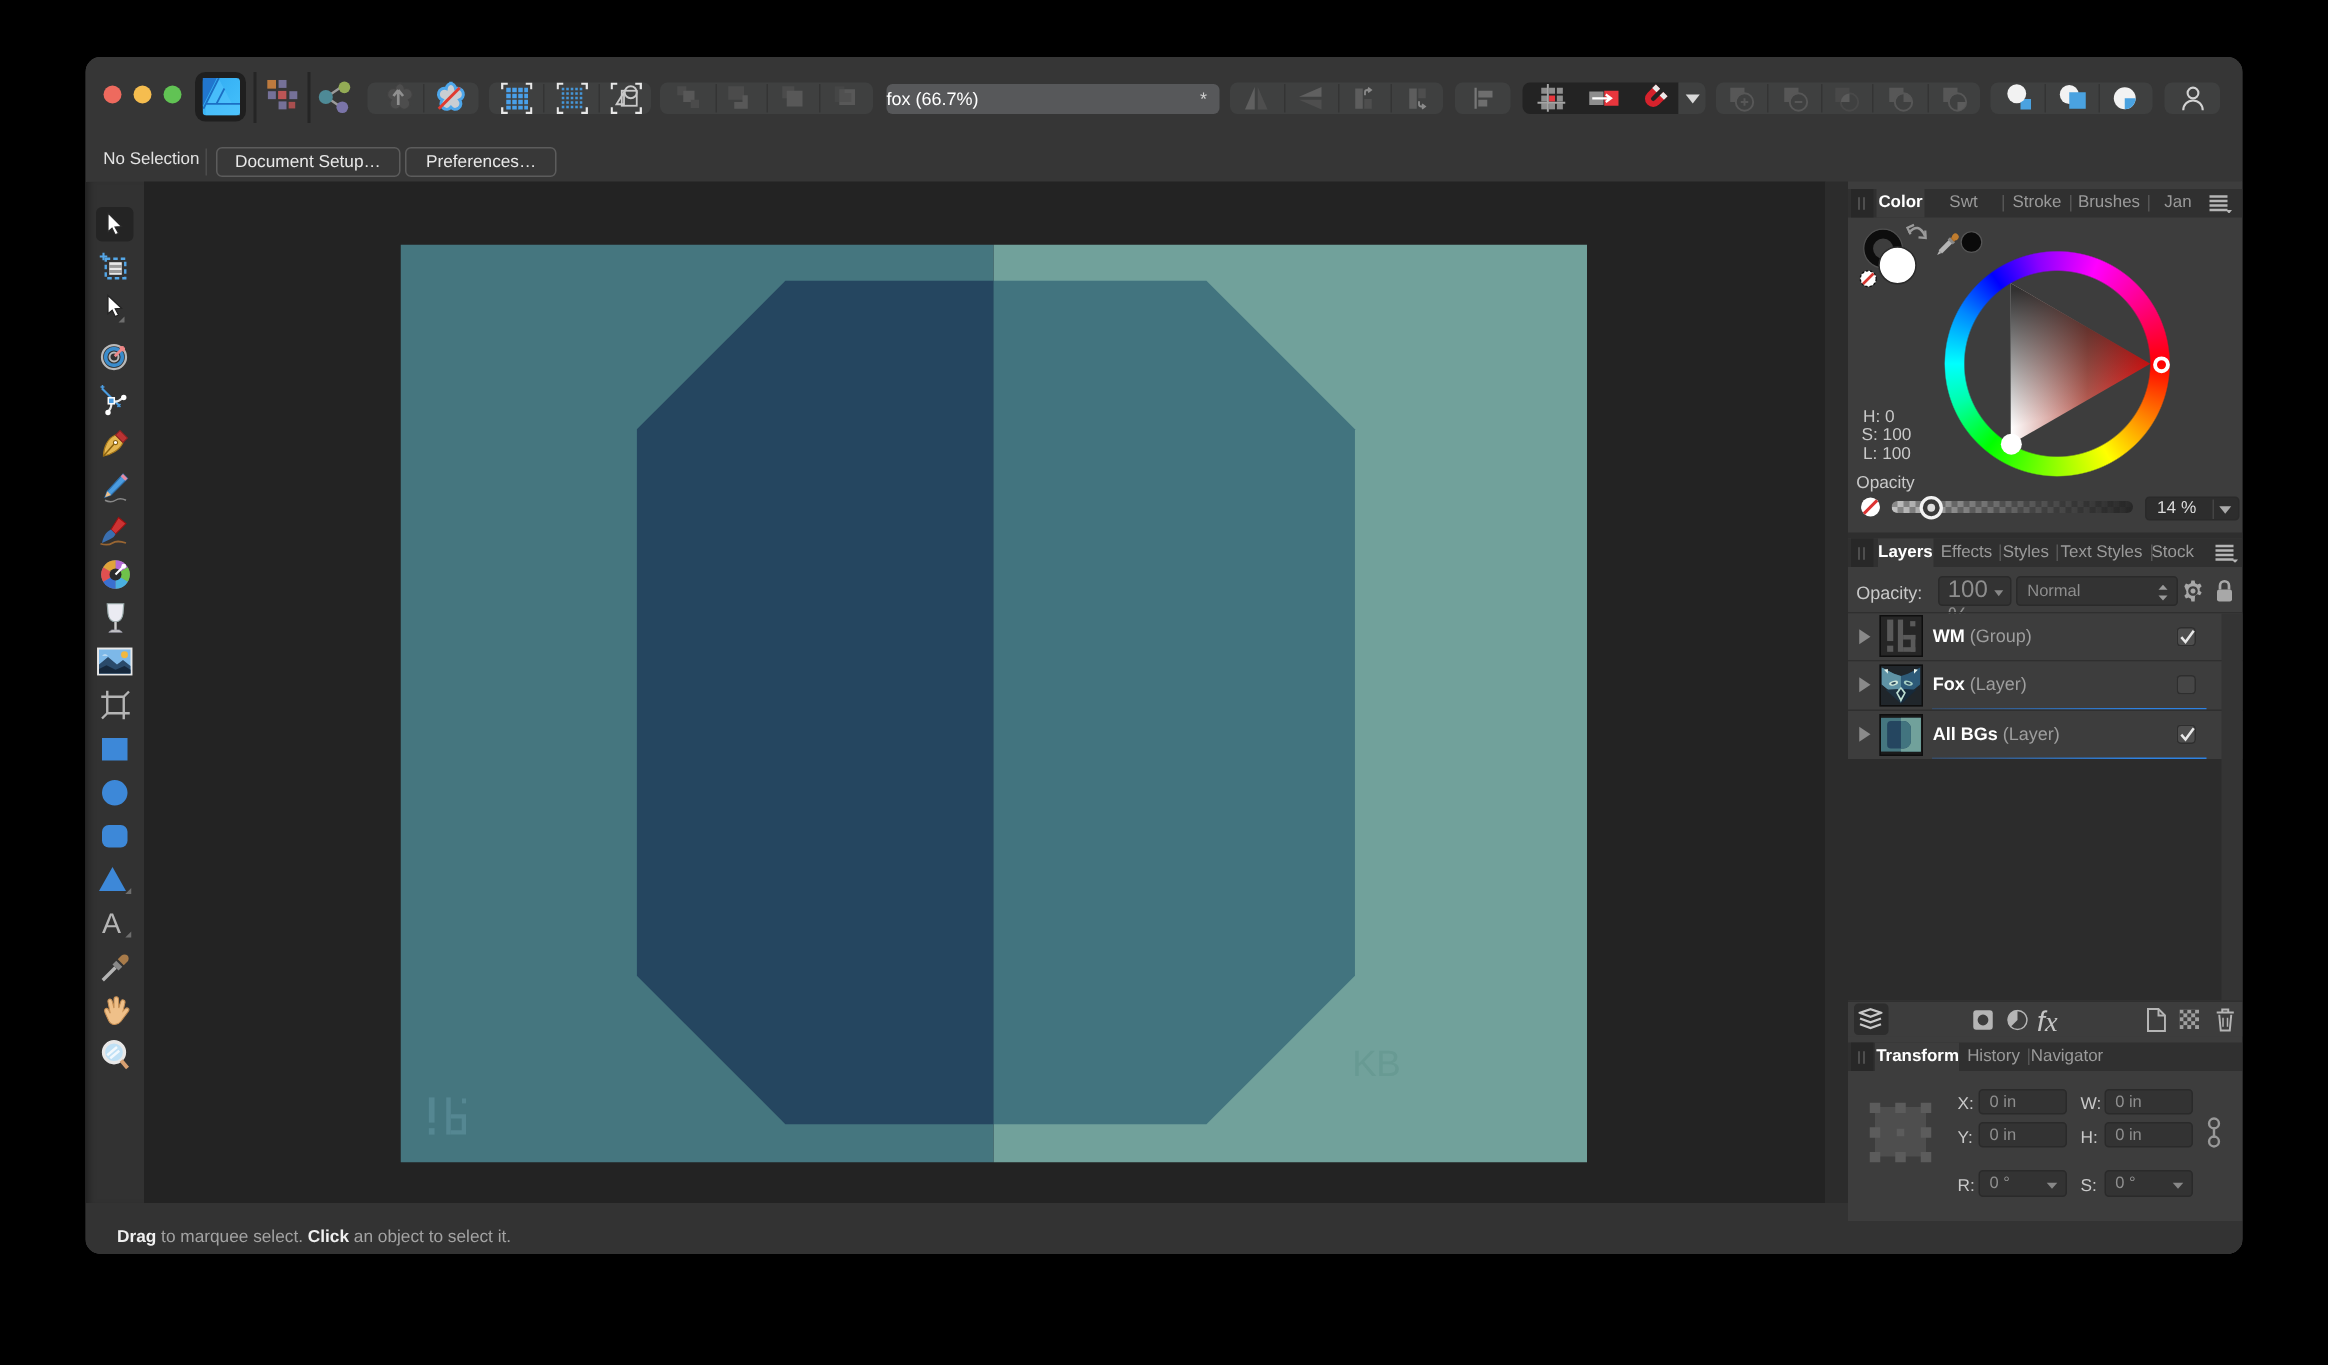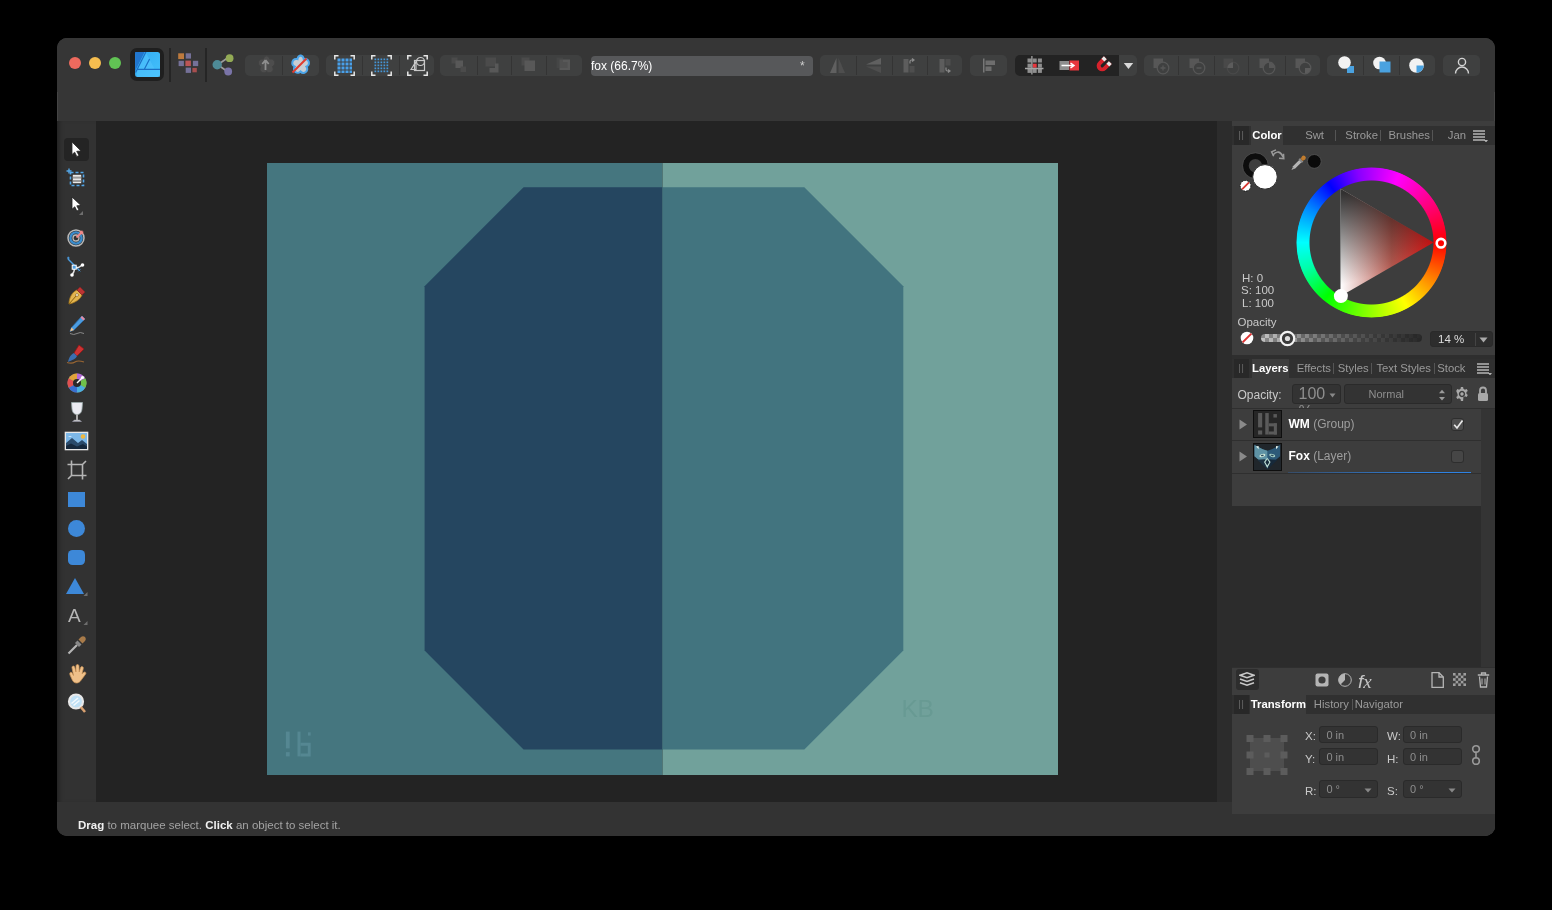--- a/index.html
+++ b/index.html
@@ -19,21 +19,21 @@
   #canvas{position:absolute;left:39px;top:83px;width:1121px;height:681px;background:#232323;}
   #gapcol{position:absolute;left:1160px;top:83px;width:15px;height:681px;background:#2c2c2c;}
   #rpanel{position:absolute;left:1175px;top:83px;width:263px;height:715px;background:#3d3d3d;}
   #statusbar{position:absolute;left:0;top:764px;width:1175px;height:34px;background:#333333;color:#a3a3a3;font-size:11.5px;line-height:34px;padding-top:6px;}
   #statusbar b{color:#f0f0f0;font-weight:bold;}
   .tool{position:absolute;left:0;width:39px;height:24px;display:flex;align-items:center;justify-content:center;}
   
   .tabbar{position:absolute;left:0;width:263px;height:19px;background:#303030;}
   .grip{position:absolute;left:2px;top:0;width:15px;height:19px;background:#282828;color:#6d6d6d;font-size:9px;line-height:19px;text-align:center;letter-spacing:1px;}
   .tab-sel{position:absolute;top:0;height:19px;background:#3d3d3d;color:#fff;font-weight:bold;font-size:11.3px;line-height:19px;text-align:center;}
-  .tab{position:absolute;top:0;height:19px;color:#9a9a9a;font-size:11.3px;line-height:19px;text-align:right;}
+  .tab{position:absolute;top:0;height:19px;color:#9a9a9a;font-size:11.3px;line-height:19px;text-align:center;}
   .tabpipe{position:absolute;top:4px;width:1px;height:11px;background:#555;}
   .burger{position:absolute;top:3px;width:16px;height:13px;color:#b5b5b5;}
   .ibox{position:absolute;background:#333333;border:1px solid #2a2a2a;border-radius:3px;color:#8e8e8e;font-size:11px;}
   .lbl{position:absolute;color:#c9c9c9;font-size:11.5px;}
 </style>
 </head>
 <body>
 <div id="win">
   <div id="titlebar">
     <div class="tl" style="left:11.7px;background:#ee6a5e;"></div>
@@ -277,20 +277,26 @@
       <circle cx="10.5" cy="10.5" r="7.3" fill="#f2f2f2"></circle>
         <path d="M10.5 10.5 L17.8 10.5 A7.3 7.3 0 0 1 10.5 17.8 Z" fill="#4aa2e0"></path>
     </svg>
 
     <div class="tbtn" style="left:1386.2px;width:37.3px;"></div>
     <svg class="abs" style="left:1395px;top:16.5px;" width="20" height="21" viewBox="0 0 20 21">
       <circle cx="10" cy="7" r="3.6" fill="none" stroke="#d3d3d3" stroke-width="1.4"></circle>
       <path d="M3.5 18.5 a6.5 6.5 0 0 1 13 0" fill="none" stroke="#d3d3d3" stroke-width="1.4"></path>
     </svg>
   </div>
+  <div id="ctxbar">
+    <div class="abs" style="left:11.9px;top:0;height:29px;line-height:29px;color:#e3e3e3;font-size:11.3px;">No Selection</div>
+    <div class="abs" style="left:79.9px;top:6.6px;width:1px;height:18px;background:#4c4c4c;"></div>
+    <div class="cbtn" style="left:86.5px;width:123.6px;">Document Setup…</div>
+    <div class="cbtn" style="left:213.1px;width:101.3px;">Preferences…</div>
+  </div>
   <div id="tools">
 
     <div class="tool" style="top:16.4px;">
         <div style="width:24.6px;height:22.8px;background:#242424;border-radius:4px;display:flex;align-items:center;justify-content:center;">
       <svg width="13" height="16" viewBox="0 0 13 16">
             <path d="M2 1 L11 10 L6.7 10.3 L9 14.5 L6.8 15.5 L4.7 11.2 L2 13.5 Z" fill="#fff" stroke="#2b2b2b" stroke-width="0.8"></path>
           </svg>
         </div>
       </div>
     <div class="tool" style="top:45.8px;">
@@ -550,21 +556,21 @@
           <path d="M1 2 H13 M1 5 H13 M1 8 H13 M1 11 H13" stroke="#b5b5b5" stroke-width="1.6"></path>
           <path d="M12 11 L16 11 L14 13.5 Z" fill="#b5b5b5"></path>
         </svg>
     </div>
     <div class="lbl" style="left:5.5px;top:266.5px;font-size:12px;">Opacity:</div>
     <div class="ibox" style="left:59.5px;top:263px;width:49px;height:20px;line-height:18px;padding-left:6px;font-size:16px;">100 %
       <svg class="abs" style="right:4px;top:8px;" width="7" height="5" viewBox="0 0 7 5">
           <path d="M0.5 0.5 H6.5 L3.5 4.5 Z" fill="#888"></path>
         </svg>
     </div>
-    <div class="ibox" style="left:111.5px;top:263px;width:108px;height:20px;line-height:18px;padding-left:24px;font-size:11px;">Normal
+    <div class="ibox" style="left:111.5px;top:263px;width:108px;height:20px;line-height:18px;padding-left:7px;font-size:11px;">Normal
       <svg class="abs" style="right:5px;top:3.5px;" width="8" height="13" viewBox="0 0 8 13">
           <path d="M1 4.2 L4 0.8 L7 4.2 Z M1 8 L4 11.4 L7 8 Z" fill="#999"></path>
         </svg>
     </div>
     <svg class="abs" style="left:222px;top:265px;" width="16" height="16" viewBox="0 0 16 16">
       <path fill="#a8a8a8" d="M8 4.8 a3.2 3.2 0 1 0 0.001 0 Z M8 6.3 a1.7 1.7 0 1 1 -0.001 0 Z M6.9 1 h2.2 l0.3 1.8 a5.5 5.5 0 0 1 1.5 0.9 l1.8-0.7 1.1 1.9 -1.4 1.2 a5.5 5.5 0 0 1 0 1.7 l1.4 1.2 -1.1 1.9 -1.8-0.7 a5.5 5.5 0 0 1 -1.5 0.9 L9.1 15 H6.9 l-0.3-1.8 a5.5 5.5 0 0 1 -1.5-0.9 l-1.8 0.7 -1.1-1.9 1.4-1.2 a5.5 5.5 0 0 1 0-1.7 L2.2 4.9 l1.1-1.9 1.8 0.7 a5.5 5.5 0 0 1 1.5-0.9 Z"></path>
     </svg>
     <svg class="abs" style="left:244px;top:265px;" width="14" height="16" viewBox="0 0 14 16">
       <rect x="2" y="7" width="10" height="8" rx="1.5" fill="#a8a8a8"></rect>
       <path d="M4 7 V4.5 a3 3 0 0 1 6 0 V7" fill="none" stroke="#a8a8a8" stroke-width="1.8"></path>
@@ -614,20 +620,40 @@
           <ellipse cx="17.8" cy="11.2" rx="1.6" ry="0.7" fill="#2a4a5e" transform="rotate(14 17.8 11.2)"></ellipse>
           <polygon points="13,13.5 16.2,17.5 13,23.5 9.8,17.5" fill="#bfe0d4"></polygon>
           <polygon points="13,15 14.9,17.8 13,21 11.1,17.8" fill="#15293a"></polygon>
         </svg>
       </div>
       <div class="abs" style="left:56.5px;top:8px;font-size:12px;color:#fff;font-weight:bold;">Fox <span style="font-weight:normal;color:#9e9e9e;">(Layer)</span></div>
       <div class="abs" style="left:218.8px;top:9px;width:13.5px;height:13.5px;background:#464646;border-radius:3px;box-shadow:inset 0 0 0 1px #2e2e2e;"></div>
       <div class="abs" style="left:56px;bottom:0;width:183px;height:1.4px;background:linear-gradient(90deg,rgba(40,110,200,0.3),#2e82e2 75%);"></div>
     </div>
     <div class="abs" style="left:0;top:351.9px;width:263px;height:1px;background:#2f2f2f;"></div>
+    <div class="abs" style="left:0;top:352.9px;width:263px;height:32px;background:#3d3d3d;">
+      <svg class="abs" style="left:6px;top:10.5px;" width="10" height="11" viewBox="0 0 10 11">
+          <path d="M1.5 0.5 L9 5.5 L1.5 10.5 Z" fill="#8a8a8a"></path>
+        </svg>
+      <div class="abs" style="left:21.2px;top:1.8px;width:29px;height:28px;background:#1a1a1a;border:1.2px solid #0e0e0e;">
+        <svg width="26.6" height="25.6" viewBox="0 0 26 25">
+          <rect x="0" y="1.5" width="26" height="22" fill="#45767f"></rect>
+          <rect x="13" y="1.5" width="13" height="22" fill="#71a19b"></rect>
+          <path d="M6.5 3.5 h8 a5 5 0 0 1 5 5 v8 a5 5 0 0 1 -5 5 h-8 a2.5 2.5 0 0 1 -2.5 -2.5 v-13 a2.5 2.5 0 0 1 2.5 -2.5 Z" fill="#254660"></path>
+          <path d="M13 3.5 h1.5 a5 5 0 0 1 5 5 v8 a5 5 0 0 1 -5 5 H13 Z" fill="#42747f"></path>
+        </svg>
+      </div>
+      <div class="abs" style="left:56.5px;top:8px;font-size:12px;color:#fff;font-weight:bold;">All BGs <span style="font-weight:normal;color:#9e9e9e;">(Layer)</span></div>
+      <div class="abs" style="left:218.8px;top:9px;width:13.5px;height:13.5px;background:#4e4e4e;border-radius:3px;box-shadow:inset 0 0 0 1px #2e2e2e;">
+        <svg width="13.5" height="13.5" viewBox="0 0 13.5 13.5">
+            <path d="M3.2 6.8 L6 10 L11.5 2.5" stroke="#e8e8e8" stroke-width="1.7" fill="none"></path>
+          </svg>
+      </div>
+      <div class="abs" style="left:56px;bottom:0;width:183px;height:1.4px;background:linear-gradient(90deg,rgba(40,110,200,0.3),#2e82e2 75%);"></div>
+    </div>
 
     <div class="abs" style="left:0;top:384.9px;width:263px;height:161.1px;background:#2c2c2c;"></div>
     <div class="abs" style="left:249px;top:287.5px;width:14px;height:258.5px;background:#343434;"></div>
 
     <div class="abs" style="left:0;top:546px;width:263px;height:1px;background:#2f2f2f;"></div>
     <div class="abs" style="left:0;top:547px;width:263px;height:23px;background:#3d3d3d;">
       <div class="abs" style="left:3.9px;top:0.5px;width:22.8px;height:21.5px;background:#2d2d2d;border-radius:3px;"></div>
       <svg class="abs" style="left:7.4px;top:4px;" width="16" height="15" viewBox="0 0 16 15">
         <path d="M1 3.2 L8 0.8 L15 3.2 L8 5.8 Z M1 7 L8 9.5 L15 7 M1 10.8 L8 13.3 L15 10.8" stroke="#c9c9c9" stroke-width="1.5" fill="none"></path>
       </svg>

